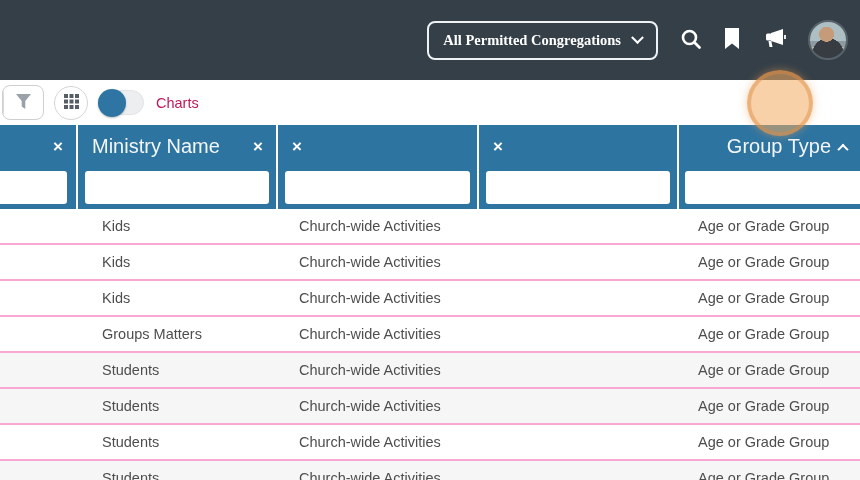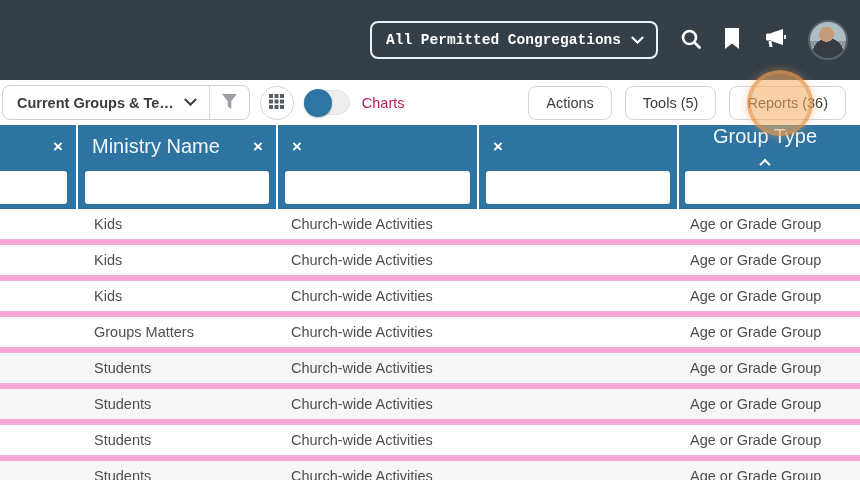--- a/index.html
+++ b/index.html
@@ -9,21 +9,21 @@
 
   
   .topbar {
     height:80px; background:#343f48; display:flex; align-items:center;
     justify-content:flex-end; padding-right:12px; gap:22px;
   }
   .cong-btn {
     display:flex; align-items:center; gap:12px;
     background:transparent; border:2px solid #eef2f4; border-radius:8px;
     color:#fff; font-size:14.5px; font-weight:bold; padding:9px 14px; cursor:pointer;
-    font-family:Liberation Mono, monospace;
+    font-family:Liberation Serif, serif;
   }
   .chev-down {
     width:9px; height:9px; border-right:2.5px solid currentColor; border-bottom:2.5px solid currentColor;
     transform:rotate(45deg) translate(-2px,-2px); display:inline-block;
   }
   .icon-btn { background:none; border:none; cursor:pointer; display:flex; align-items:center; justify-content:center; }
   .avatar {
     width:40px; height:40px; border-radius:50%; overflow:hidden; border:2px solid #57626b;
     background:
       radial-gradient(circle at 46% 34%, #c59b79 0 24%, rgba(0,0,0,0) 25%),
@@ -74,39 +74,39 @@
     box-shadow:0 0 8px rgba(236,160,85,.5); pointer-events:none; z-index:50;
   }
 
   
   .grid-cols { display:grid; grid-template-columns:78px 200px 201px 200px 1fr; }
   .thead { background:#fff; }
   .th { background:#2e74a1; color:#f2f6f8; }
   .th.gap { border-right:2px solid #fff; }
   .th-top { height:42px; display:flex; align-items:center; justify-content:space-between; padding:0 13px 0 14px; }
   .th.first .th-top { justify-content:flex-end; }
-  .th.last .th-top { justify-content:flex-end; gap:8px; padding-left:4px;flex-direction:column; }
+  .th.last .th-top { justify-content:flex-end; gap:8px; padding-left:4px; }
   .th-label { font-size:20px; white-space:nowrap; overflow:hidden; }
   .close-x { background:none; border:none; color:#fff; font-size:17px; font-weight:bold; line-height:1; cursor:pointer; padding:0; font-family:inherit; }
   .caret-up {
     width:8px; height:8px; border-left:2.5px solid #fff; border-top:2.5px solid #fff;
     transform:rotate(45deg) translate(1px,1px); display:inline-block; margin-top:4px;
   }
   .th-filter { height:42px; padding:4px 7px 5px 7px; }
   .th.first .th-filter { padding-left:0; padding-right:9px; }
   .th.last .th-filter { padding-right:0; padding-left:6px; }
   .th-filter input {
     width:100%; height:33px; border:none; border-radius:3px; background:#fff; outline:none;
     font-family:inherit; font-size:14px; padding:0 8px; color:#444;
   }
   .th.first .th-filter input { border-radius:0 3px 3px 0; }
   .th.last .th-filter input { border-radius:3px 0 0 3px; }
 
   .tbody { background:#fff; }
-  .trow { height:36px; border-bottom:6px solid #f9a8d4; background:#fff; cursor:pointer; }
+  .trow { height:36px; border-bottom:2px solid #f9a8d4; background:#fff; cursor:pointer;padding-left:8px; }
   .trow.shaded { background:#f6f6f7; }
   .td { display:flex; align-items:center; font-size:14.5px; color:#4e4e4e; white-space:nowrap; overflow:hidden; }
   .td.c0 { padding-left:10px; }
   .td.c1 { padding-left:16px; }
   .td.c2 { padding-left:13px; }
   .td.c3 { padding-left:14px; }
   .td.c4 { padding-left:11px;text-align:center; }
 </style>
 </head>
 <body>
@@ -144,24 +144,20 @@
       </span>
     </button>
     <button class="icon-btn">
       <span class="avatar"></span>
     </button>
   </header>
 
   <div class="toolbar">
     <div class="tb-left">
       <div class="select-group">
-        <button class="view-select">
-          <span>Current Groups &amp; Te…</span>
-          <span class="chev-down"></span>
-        </button>
         <button class="filter-seg">
           <span>
             <svg width="17" height="17" viewBox="0 0 17 17">
                 <path d="M1 1 h15 l-5.7 7 v8 l-3.6 -2.4 v-5.6 z" fill="#9aa1a8"></path>
               </svg>
           </span>
         </button>
       </div>
       <button class="circle-btn">
         <span>
@@ -178,25 +174,20 @@
                 <rect x="11" y="11" width="4" height="4"></rect>
             </g>
           </svg>
         </span>
       </button>
       <div class="toggle">
         <div class="knob"></div>
       </div>
       <span class="charts-label">Charts</span>
     </div>
-    <div class="tb-right">
-      <button class="tb-btn">Actions</button>
-      <button class="tb-btn">Tools (5)</button>
-      <button class="tb-btn">Reports (36)</button>
-    </div>
   </div>
 
   <div class="click-highlight"></div>
 
   <div class="thead grid-cols">
     <div class="th first gap">
       <div class="th-top">
         <button class="close-x">×</button>
       </div>
       <div class="th-filter">

